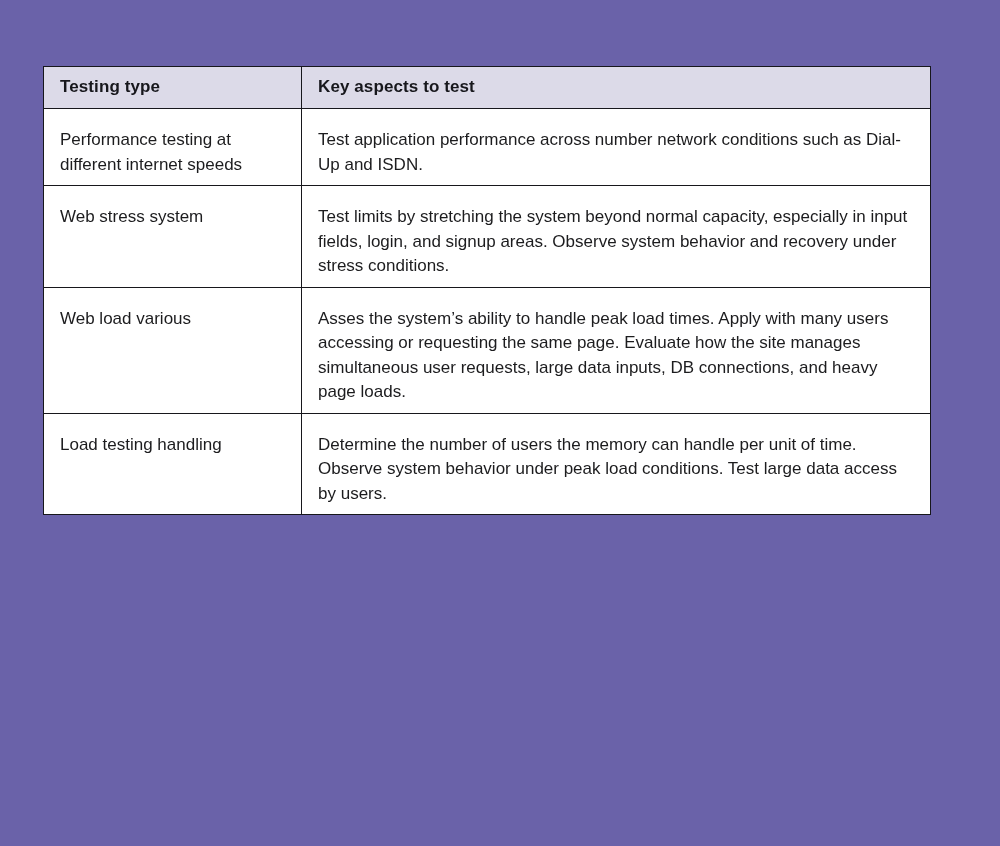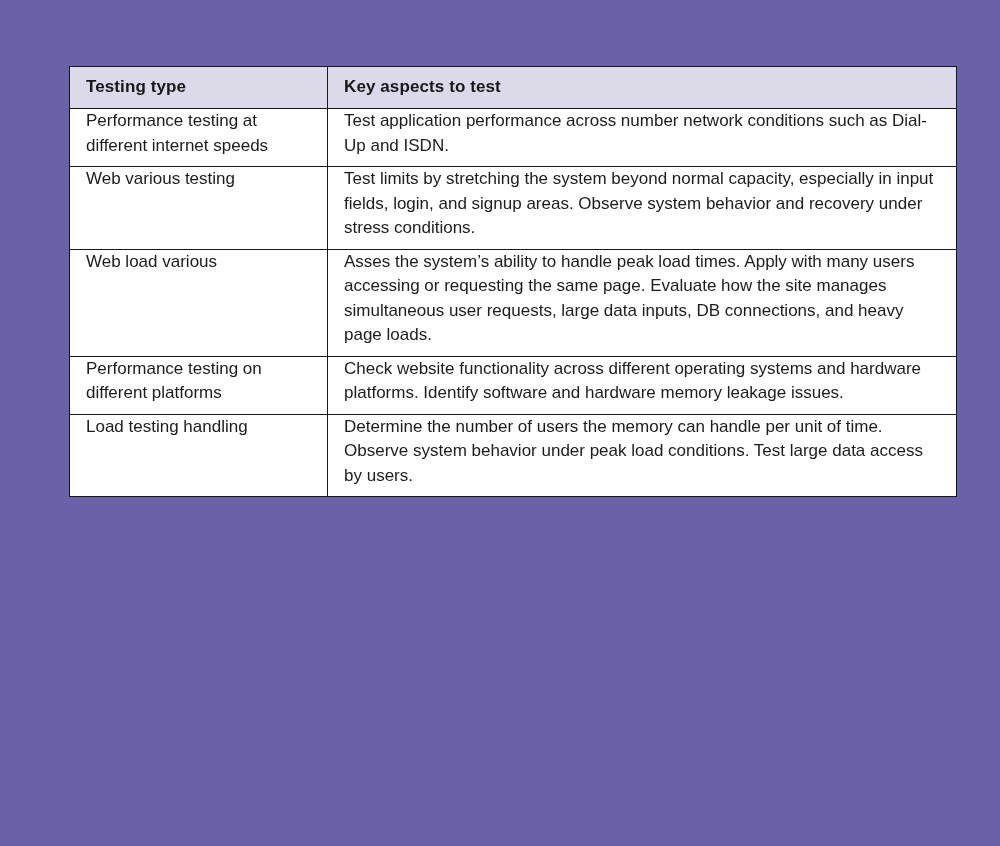--- a/index.html
+++ b/index.html
@@ -8,21 +8,21 @@
     height: 846px;
     font-family: "Liberation Sans", "DejaVu Sans", sans-serif;
   }
   body {
     background: #6a62a9;
     position: relative;
     overflow: hidden;
   }
   .table-wrap {
     position: absolute;
-    left: 69px;
+    left: 43px;
     top: 66px;
     width: 888px;
   }
   table {
     width: 100%;
     border-collapse: collapse;
     background: #ffffff;
     table-layout: fixed;
   }
   table, th, td {
@@ -37,21 +37,21 @@
     line-height: 1.44;
     padding: 8px 16px 9px 16px;
     color: #17171c;
     letter-spacing: 0.1px;
   }
   td {
     vertical-align: top;
     text-align: left;
     font-size: 17px;
     line-height: 1.44;
-    padding: 0 16px 8px 16px;
+    padding: 19px 16px 8px 16px;
     color: #1c1c1e;
   }
 </style>
 </head>
 <body>
 
 <div class="table-wrap">
   <table>
     <colgroup>
       <col class="c-type">
@@ -62,30 +62,26 @@
         <th>Testing type</th>
         <th>Key aspects to test</th>
       </tr>
     </thead>
     <tbody>
       <tr>
         <td>Performance testing at different internet speeds</td>
         <td>Test application performance across number network conditions such as Dial-Up and ISDN.</td>
       </tr>
       <tr>
-        <td>Web various testing</td>
+        <td>Web stress system</td>
         <td>Test limits by stretching the system beyond normal capacity, especially in input fields, login, and signup areas. Observe system behavior and recovery under stress conditions.</td>
       </tr>
       <tr>
         <td>Web load various</td>
         <td>Asses the system’s ability to handle peak load times. Apply with many users accessing or requesting the same page. Evaluate how the site manages simultaneous user requests, large data inputs, DB connections, and heavy page loads.</td>
-      </tr>
-      <tr>
-        <td>Performance testing on different platforms</td>
-        <td>Check website functionality across different operating systems and hardware platforms. Identify software and hardware memory leakage issues.</td>
       </tr>
       <tr>
         <td>Load testing handling</td>
         <td>Determine the number of users the memory can handle per unit of time. Observe system behavior under peak load conditions. Test large data access by users.</td>
       </tr>
     </tbody>
   </table>
 </div>
 
 </body></html>

